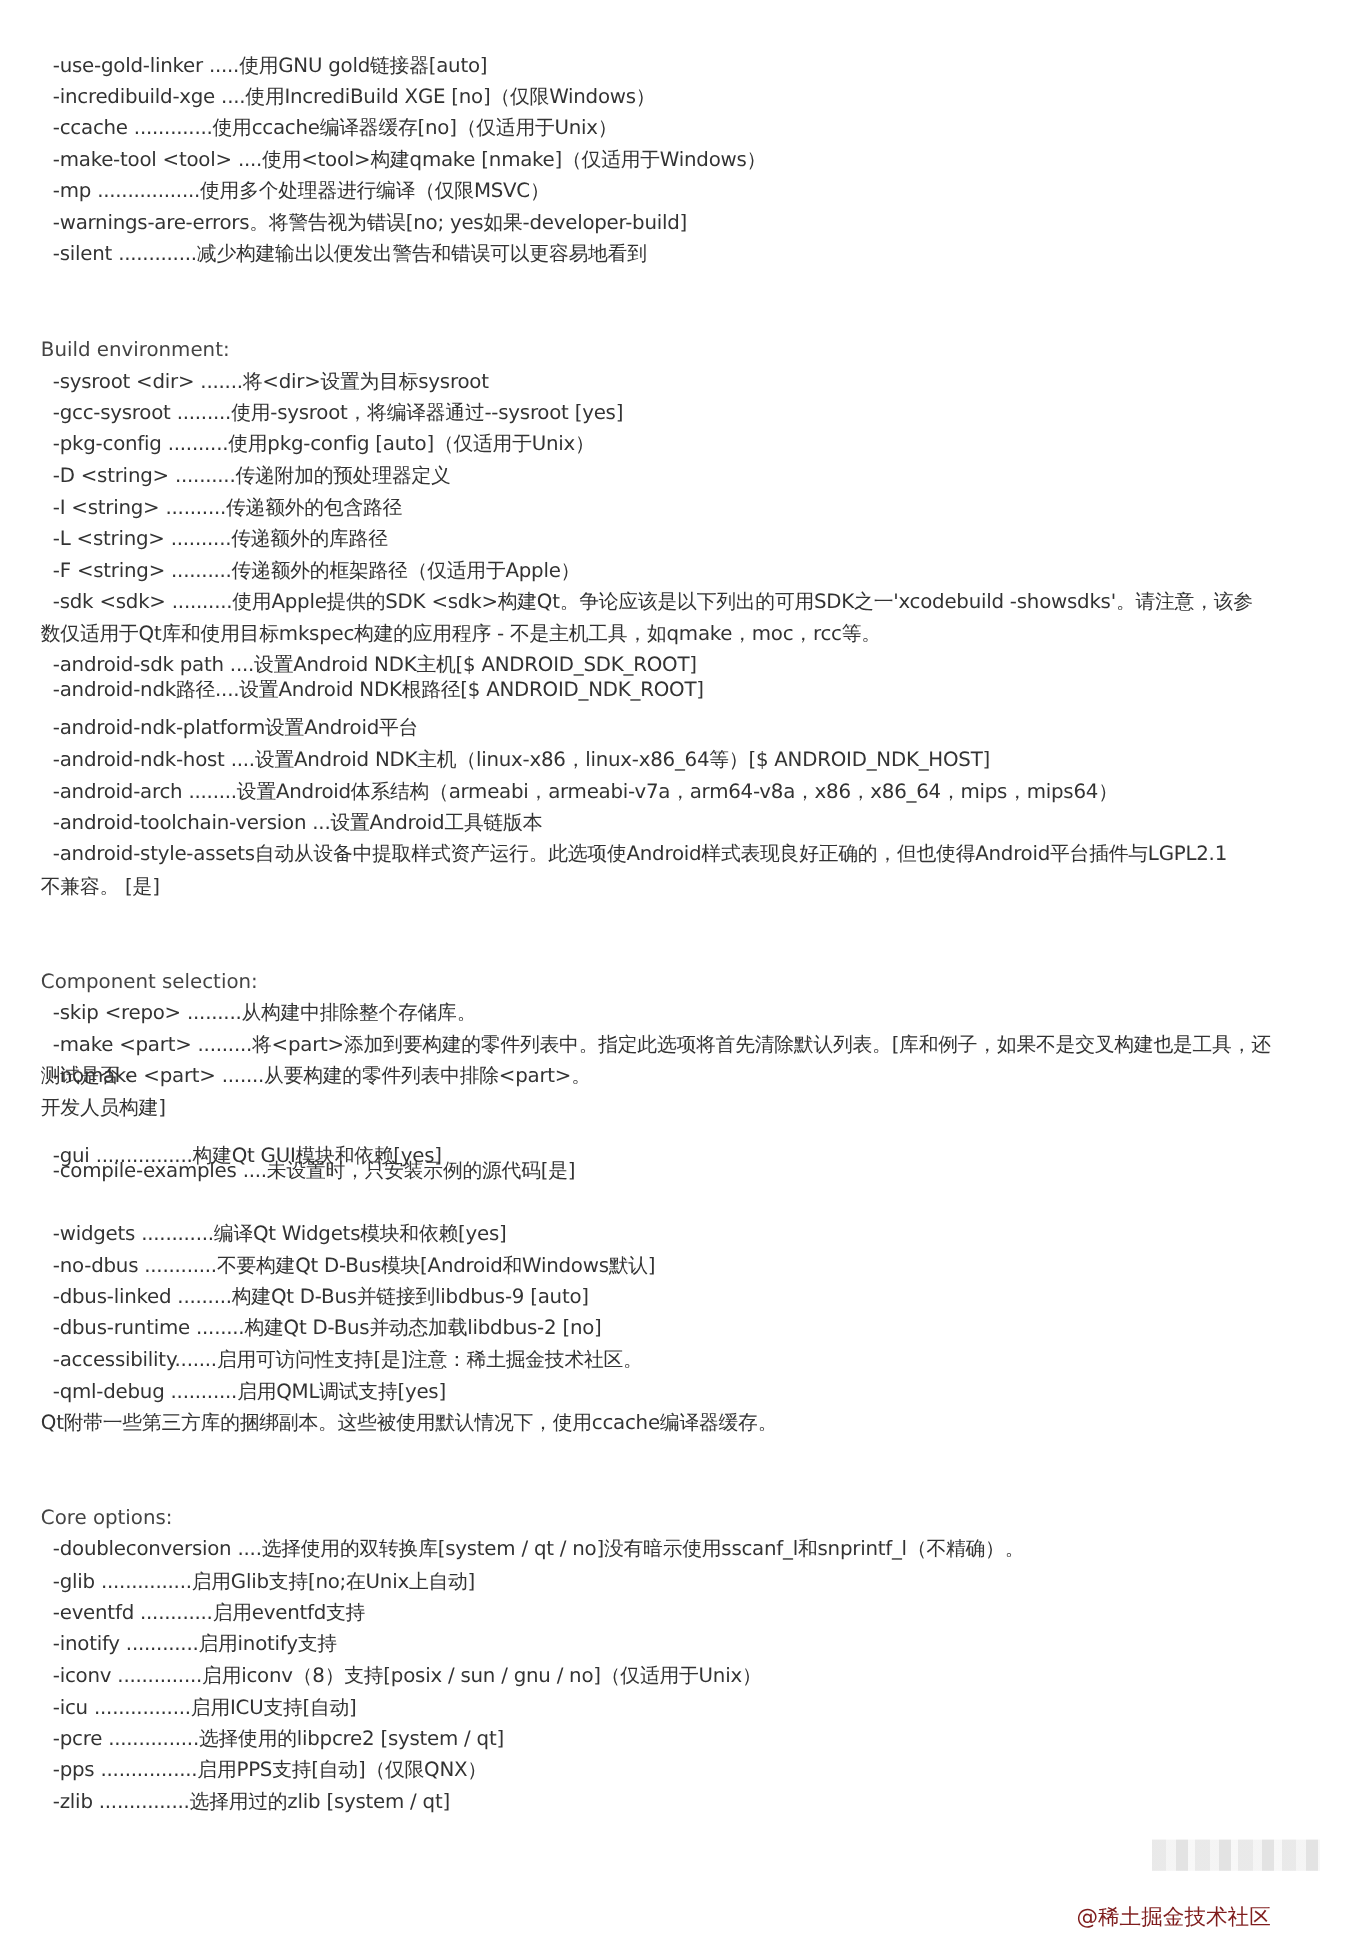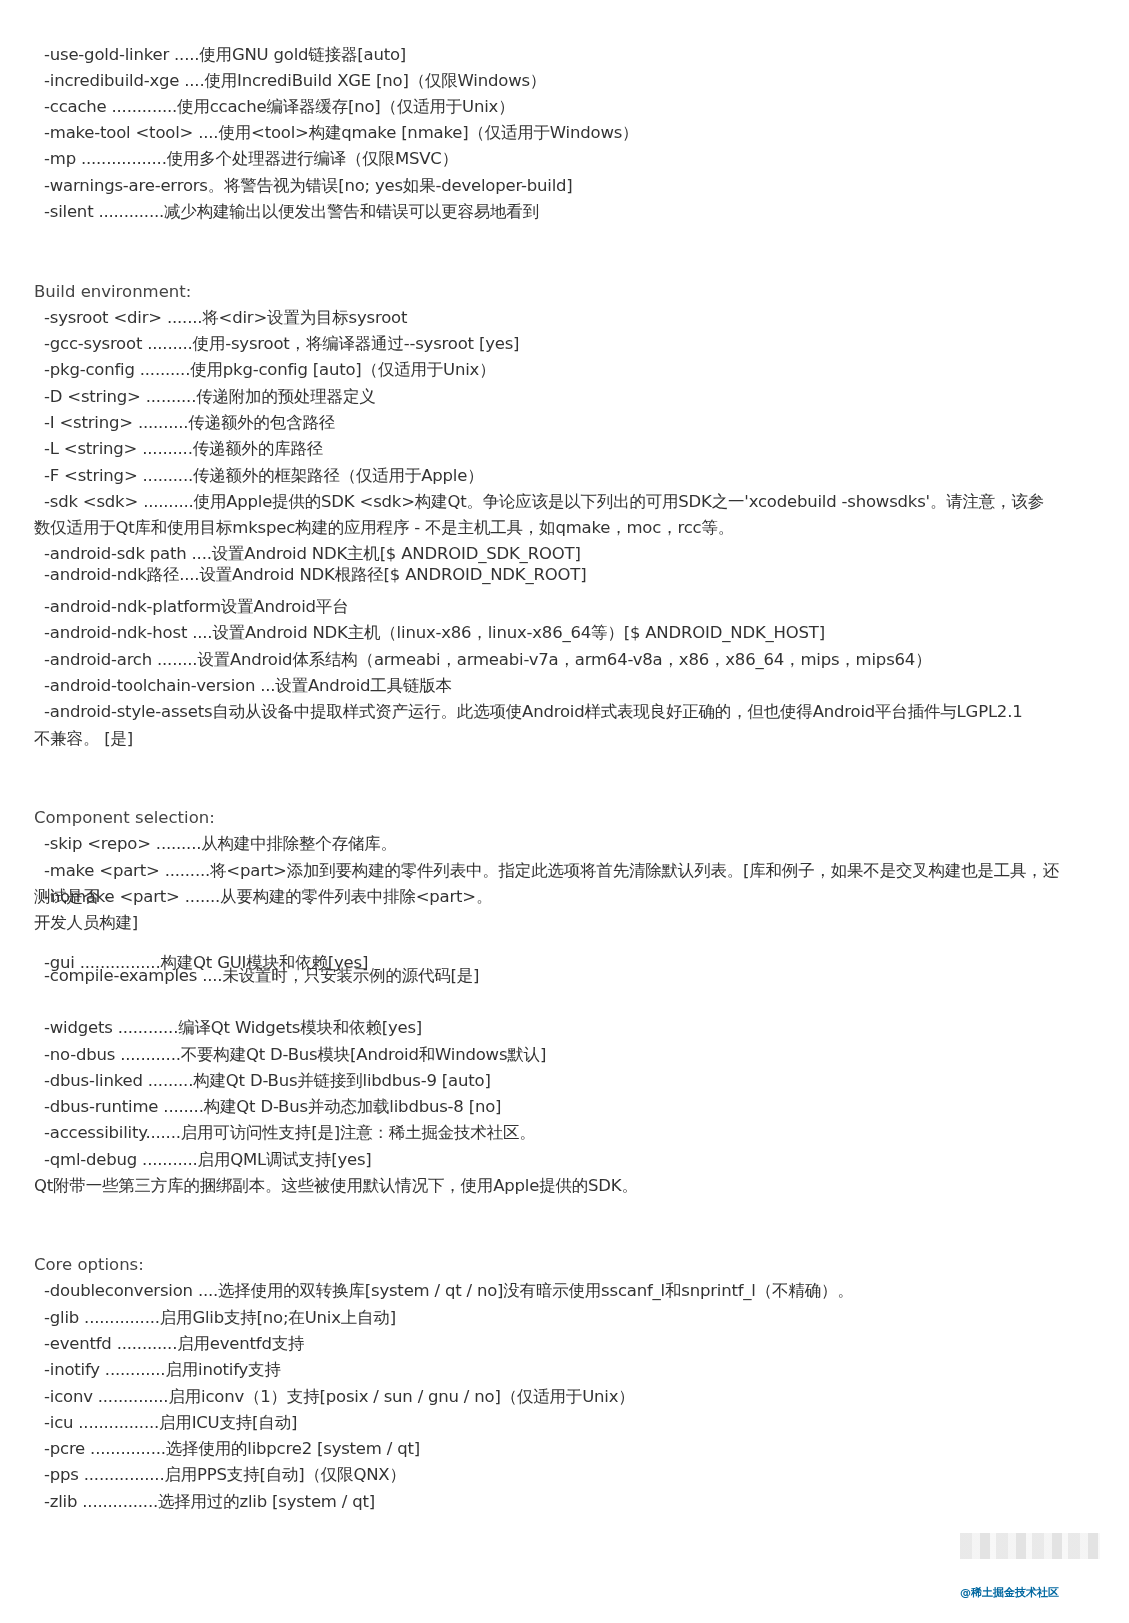--- a/index.html
+++ b/index.html
@@ -35,24 +35,23 @@
       left: 34px;
       font-size: 16.5px;
       line-height: 22px;
       white-space: nowrap;
       color: #444444;
     }
     .watermark {
       position: absolute;
       right: 70px;
       top: 1585px;
-      font-size: 11px;
-      color: #0369a1;
+      font-size: 18px;
+      color: #7f1d1d;
       white-space: nowrap;
-      font-weight: bold;
     }
     .watermark-blur {
       position: absolute;
       left: 960px;
       top: 1533px;
       width: 140px;
       height: 26px;
       background: repeating-linear-gradient(90deg, #e4e4e4 0 12px, #f2f2f2 12px 20px, #dcdcdc 20px 30px, #f6f6f6 30px 36px);
       opacity: 0.8;
     }
@@ -93,31 +92,31 @@
   <div class="line" style="top:833px">-skip &lt;repo&gt; .........从构建中排除整个存储库。</div>
   <div class="line" style="top:860px">-make &lt;part&gt; .........将&lt;part&gt;添加到要构建的零件列表中。指定此选项将首先清除默认列表。[库和例子，如果不是交叉构建也是工具，还</div>
   <div class="line flush" style="top:886px">测试是否 -</div>
   <div class="line flush" style="top:912px">开发人员构建]</div>
   <div class="line" style="top:886px">-nomake &lt;part&gt; .......从要构建的零件列表中排除&lt;part&gt;。</div>
   <div class="line" style="top:965px">-compile-examples ....未设置时，只安装示例的源代码[是]</div>
   <div class="line" style="top:952px">-gui ................构建Qt GUI模块和依赖[yes]</div>
   <div class="line" style="top:1017px">-widgets ............编译Qt Widgets模块和依赖[yes]</div>
   <div class="line" style="top:1044px">-no-dbus ............不要构建Qt D-Bus模块[Android和Windows默认]</div>
   <div class="line" style="top:1070px">-dbus-linked .........构建Qt D-Bus并链接到libdbus-9 [auto]</div>
-  <div class="line" style="top:1096px">-dbus-runtime ........构建Qt D-Bus并动态加载libdbus-8 [no]</div>
+  <div class="line" style="top:1096px">-dbus-runtime ........构建Qt D-Bus并动态加载libdbus-2 [no]</div>
   <div class="line" style="top:1122px">-accessibility.......启用可访问性支持[是]注意：稀土掘金技术社区。</div>
   <div class="line" style="top:1149px">-qml-debug ...........启用QML调试支持[yes]</div>
-  <div class="line flush" style="top:1175px">Qt附带一些第三方库的捆绑副本。这些被使用默认情况下，使用Apple提供的SDK。</div>
+  <div class="line flush" style="top:1175px">Qt附带一些第三方库的捆绑副本。这些被使用默认情况下，使用ccache编译器缓存。</div>
 
   <div class="heading" style="top:1254px">Core options:</div>
   <div class="line" style="top:1280px">-doubleconversion ....选择使用的双转换库[system / qt / no]没有暗示使用sscanf_l和snprintf_l（不精确）。</div>
   <div class="line" style="top:1307px">-glib ...............启用Glib支持[no;在Unix上自动]</div>
   <div class="line" style="top:1333px">-eventfd ............启用eventfd支持</div>
   <div class="line" style="top:1359px">-inotify ............启用inotify支持</div>
-  <div class="line" style="top:1386px">-iconv ..............启用iconv（1）支持[posix / sun / gnu / no]（仅适用于Unix）</div>
+  <div class="line" style="top:1386px">-iconv ..............启用iconv（8）支持[posix / sun / gnu / no]（仅适用于Unix）</div>
   <div class="line" style="top:1412px">-icu ................启用ICU支持[自动]</div>
   <div class="line" style="top:1438px">-pcre ...............选择使用的libpcre2 [system / qt]</div>
   <div class="line" style="top:1464px">-pps ................启用PPS支持[自动]（仅限QNX）</div>
   <div class="line" style="top:1491px">-zlib ...............选择用过的zlib [system / qt]</div>
 
   <div class="watermark-blur"></div>
   <div class="watermark">@稀土掘金技术社区</div>
 </div>
 
 </body></html>

